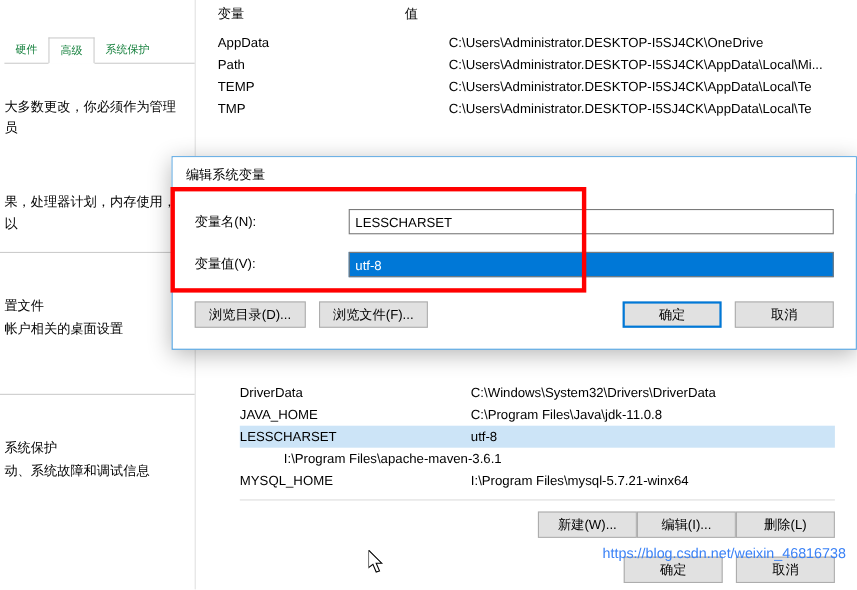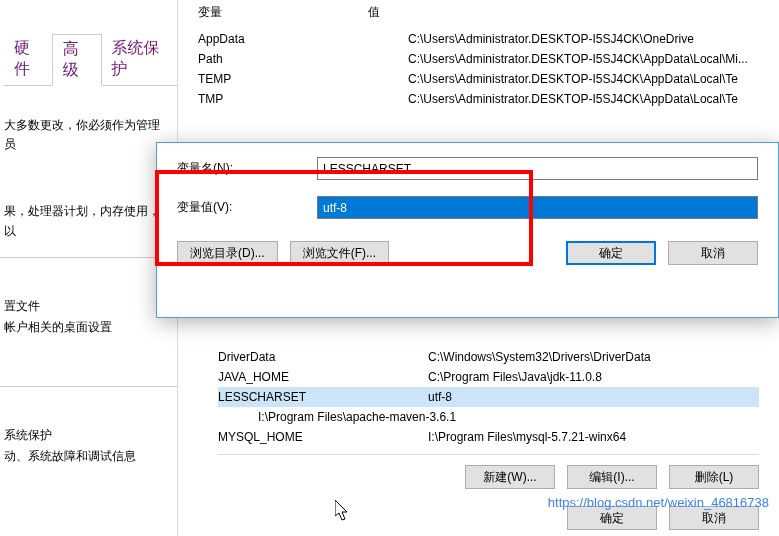--- a/index.html
+++ b/index.html
@@ -23,22 +23,22 @@
       border-right: 1px solid #ddd;
     }
     .tabs {
       display: flex;
       margin-top: 34px;
       margin-left: 4px;
       border-bottom: 1px solid #ccc;
     }
     .tab {
       padding: 4px 10px;
-      font-size: 16px;
-      color: #701a75;
+      font-size: 10px;
+      color: #15803d;
     }
     .tab.active {
       border: 1px solid #ccc;
       border-bottom: 1px solid #fff;
       background: #fff;
       margin-bottom: -1px;
     }
     .left-text {
       padding: 30px 8px 0 4px;
       font-size: 12px;
@@ -153,21 +153,21 @@
       position: absolute;
       left: 218px; top: 347px; right: 20px;
       border-top: none;
     }
     .lower-env .env-row.selected { background: #cce4f7; }
     .lower-buttons {
       position: absolute;
       left: 218px; top: 454px; right: 20px;
       display: flex;
       justify-content: flex-end;
-      gap: 12px;
+      gap: 0;
       border-top: 1px solid #ddd;
       padding-top: 10px;
     }
     .bottom-buttons {
       position: absolute;
       left: 218px; bottom: 6px; right: 20px;
       display: flex;
       justify-content: flex-end;
       gap: 12px;
     }
@@ -259,20 +259,21 @@
   <button class="btn">编辑(I)...</button>
   <button class="btn">删除(L)</button>
 </div>
 
 <div class="bottom-buttons">
   <button class="btn">确定</button>
   <button class="btn">取消</button>
 </div>
 
 <div class="dialog">
+  <div class="dialog-title">编辑系统变量</div>
   <div class="dialog-body">
     <div class="form-row">
       <div class="form-label">变量名(N):</div>
       <input class="form-input" value="LESSCHARSET" style="">
     </div>
     <div class="form-row">
       <div class="form-label">变量值(V):</div>
       <input class="form-input sel" value="utf-8" style="">
     </div>
   </div>

